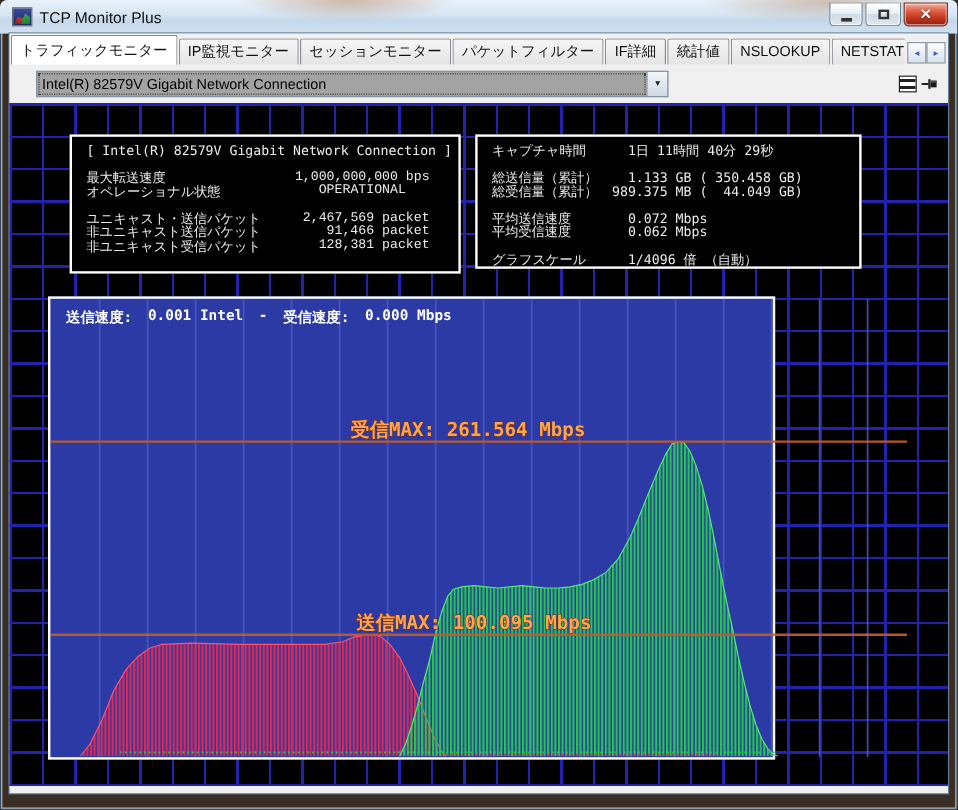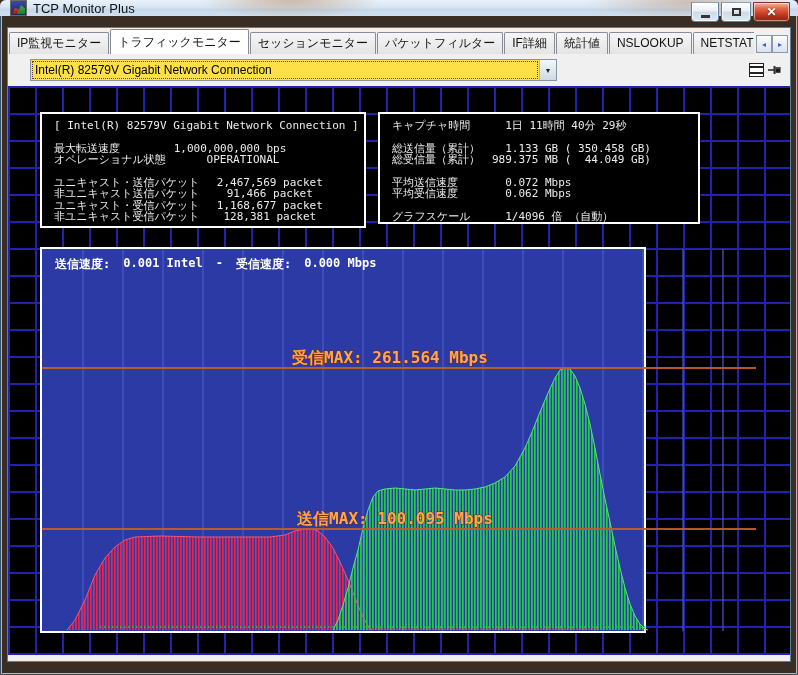--- a/index.html
+++ b/index.html
@@ -2,21 +2,21 @@
 <html><head>
 <meta charset="utf-8">
 <style>
   html,body{margin:0;padding:0;background:#3a2e24;}
   *{box-sizing:border-box;}
   #win{position:relative;width:798px;height:675px;border-radius:6px 6px 2px 2px;
 se    background:linear-gradient(180deg,#cfdfee 0%,#b9cfe3 30%,#a7c2da 100%);
     box-shadow:inset 0 0 0 1px rgba(30,60,90,.85), inset 0 0 0 2px rgba(255,255,255,.65);
     overflow:hidden;font-family:"Liberation Sans",sans-serif;}
   
-  #titlebar{position:absolute;left:0;top:0;right:0;height:16px;display:flex;align-items:center;
+  #titlebar{position:absolute;left:0;top:0;right:0;height:28px;display:flex;align-items:center;
     background:linear-gradient(180deg,#e9f2fb 0%,#d6e5f3 45%,#c5d8ea 60%,#cfe0f0 100%);}
   #titlebar::after{content:"";position:absolute;inset:0;pointer-events:none;
     background:radial-gradient(ellipse 130px 26px at 290px 0px,rgba(180,130,90,.5),transparent 70%),
                radial-gradient(ellipse 150px 24px at 690px 2px,rgba(175,130,95,.45),transparent 70%);}
   #app-icon{width:17px;height:16px;margin:0 6px 0 10px;border:1px solid #6a6a6a;position:relative;z-index:2;
     background:linear-gradient(180deg,#3b4aa0 0%,#27367e 55%,#1c2a60 100%);}
   #app-icon i{position:absolute;bottom:1px;display:block;}
   #app-icon .g{right:1px;width:8px;height:9px;background:linear-gradient(180deg,#37b24d,#1f7a34);clip-path:polygon(0 100%,50% 0,100% 40%,100% 100%);}
   #app-icon .r{left:1px;width:9px;height:6px;background:linear-gradient(180deg,#d03a3a,#8f1f1f);clip-path:polygon(0 100%,30% 0,100% 30%,100% 100%);}
   #title-text{font-size:13px;color:#111;position:relative;z-index:2;}
@@ -38,43 +38,43 @@
   #tabbar{position:relative;height:26px;display:flex;align-items:flex-end;padding:2px 2px 0 1px;background:#f0f0f0;}
   .tab{font-size:12px;line-height:14px;padding:3px 7px 4px;margin-right:1px;white-space:nowrap;
     background:linear-gradient(180deg,#f6f6f6,#e4e4e4);border:1px solid #8a8c95;border-bottom:none;
     border-radius:2px 2px 0 0;color:#111;}
   .tab.active{background:#fff;padding-top:5px;padding-bottom:5px;position:relative;z-index:2;}
   #tab-scroll{display:flex;margin:0 0 1px 2px;}
   .spin{width:16px;height:18px;border:1px solid #8a98a8;background:linear-gradient(180deg,#fdfdfd,#d8e2ec);
     display:flex;align-items:center;justify-content:center;color:#3a5fcd;font-size:8px;}
   
   #toolbar{position:relative;height:32px;background:#f0f0f0;}
-  #combo{position:absolute;left:22px;top:5px;width:527px;height:22px;background:#fde047;
+  #combo{position:absolute;left:22px;top:5px;width:527px;height:22px;background:#a3a3a3;
     border:1px solid #8595a2;display:flex;align-items:stretch;}
   #combo-text{flex:1;font-size:12px;line-height:16px;color:#000;margin:1px;padding:1px 3px;
     outline:1px dotted #444;outline-offset:-1px;white-space:nowrap;overflow:hidden;}
   #combo-arrow{width:17px;border-left:1px solid #aab6c0;background:linear-gradient(180deg,#f3f7fb,#cfd9e4);
     display:flex;align-items:center;justify-content:center;color:#222;font-size:7px;}
   #tool-icons{position:absolute;right:7px;top:8px;display:flex;gap:3px;align-items:center;}
   #icon-list{width:15px;height:14px;border:1px solid #222;background:
     repeating-linear-gradient(180deg,#fff 0 2px,#222 2px 4px,#fff 4px 6px);background-color:#fff;}
   
   #content{position:absolute;left:0;right:0;top:58px;bottom:6px;background-color:#000;
     background-image:repeating-linear-gradient(90deg,#2222ae 0 2px,transparent 2px 27px),
                      repeating-linear-gradient(180deg,#2222ae 0 2px,transparent 2px 27px);}
   .panel{position:absolute;background:#000;border:2px solid #fff;color:#ececec;
     font-family:"DejaVu Sans Mono",monospace;font-size:11px;line-height:11.5px;
-    padding:6px 24px 20px 12px;overflow:hidden;}
+    padding:6px 24px 20px 12px;overflow:hidden;margin-left:18px;}
   #panel-left{left:32px;top:26px;width:326px;height:116px;}
   #panel-right{left:370px;top:26px;width:322px;height:112px;padding-right:10px;}
   .ptitle{white-space:pre;margin-bottom:2px;}
   .irow{display:flex;white-space:pre;}
   .irow.gap{margin-top:11px;}
   .irow .lab{white-space:pre;}
-  #panel-left .val{flex:1;text-align:center;white-space:pre;}
+  #panel-left .val{flex:1;text-align:right;white-space:pre;font-family:Liberation Mono, monospace;}
   #panel-right .lab{width:100px;flex:none;}
   #panel-right .val{flex:1;text-align:left;white-space:pre;}
   
   #graph{position:absolute;left:32px;top:161px;width:606px;height:386px;border:2px solid #fff;background:#2b3aa4;}
   #graph-header{position:absolute;left:13px;top:7px;display:flex;gap:13px;z-index:5;
     font-family:"DejaVu Sans Mono",monospace;font-weight:bold;font-size:12px;color:#fff;white-space:pre;}
   #chart-svg{position:absolute;inset:0;width:714px;height:382px;display:block;}
 </style>
 </head>
 <body>
@@ -95,22 +95,22 @@
         </div>
       <div class="wbtn" id="btn-close">
           <span>✕</span>
         </div>
     </div>
   </div>
 
   <div id="client">
     <div id="tabbar">
       <div id="tab-items" style="display:flex;align-items:flex-end;flex:1;overflow:hidden;">
+          <div class="tab active">トラフィックモニター</div>
           <div class="tab">IP監視モニター</div>
-          <div class="tab active">トラフィックモニター</div>
           <div class="tab">セッションモニター</div>
           <div class="tab">パケットフィルター</div>
           <div class="tab">IF詳細</div>
           <div class="tab">統計値</div>
           <div class="tab">NSLOOKUP</div>
           <div class="tab">NETSTAT</div>
         </div>
       <div id="tab-scroll">
         <div class="spin">
             <span>◂</span>
@@ -138,21 +138,20 @@
     </div>
 
     <div id="content">
       <div class="panel" id="panel-left">
         <div class="ptitle">[ Intel(R) 82579V Gigabit Network Connection ]</div>
         <div id="info-left-rows">
             <div class="irow gap"><span class="lab">最大転送速度</span><span class="val">1,000,000,000 bps</span></div>
             <div class="irow"><span class="lab">オペレーショナル状態</span><span class="val">OPERATIONAL   </span></div>
             <div class="irow gap"><span class="lab">ユニキャスト・送信パケット</span><span class="val">2,467,569 packet</span></div>
             <div class="irow"><span class="lab">非ユニキャスト送信パケット</span><span class="val">91,466 packet</span></div>
-            <div class="irow"><span class="lab">ユニキャスト・受信パケット</span><span class="val">1,168,677 packet</span></div>
             <div class="irow"><span class="lab">非ユニキャスト受信パケット</span><span class="val">128,381 packet</span></div>
           </div>
       </div>
       <div class="panel" id="panel-right">
         <div id="info-right-rows">
             <div class="irow"><span class="lab">キャプチャ時間</span><span class="val">  1日 11時間 40分 29秒</span></div>
             <div class="irow gap"><span class="lab">総送信量（累計）</span><span class="val">  1.133 GB ( 350.458 GB)</span></div>
             <div class="irow"><span class="lab">総受信量（累計）</span><span class="val">989.375 MB (  44.049 GB)</span></div>
             <div class="irow gap"><span class="lab">平均送信速度</span><span class="val">  0.072 Mbps</span></div>
             <div class="irow"><span class="lab">平均受信速度</span><span class="val">  0.062 Mbps</span></div>

